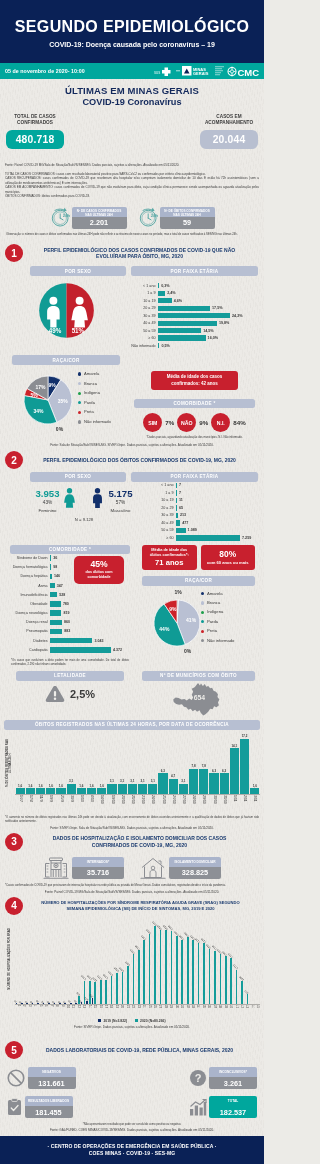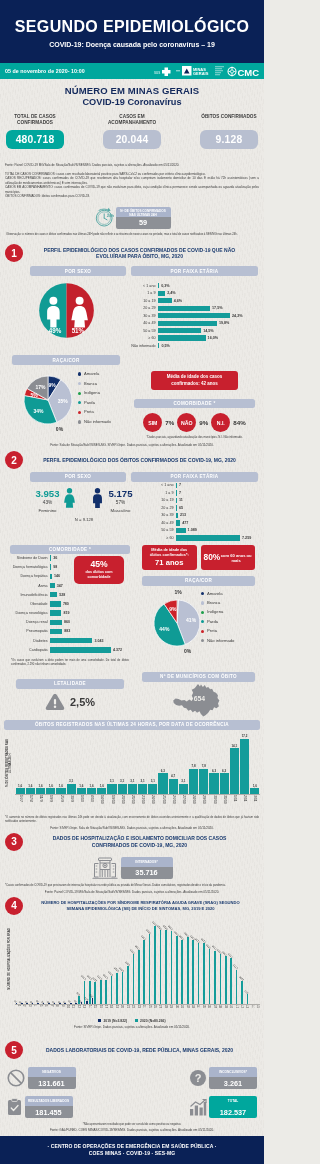--- a/index.html
+++ b/index.html
@@ -134,46 +134,57 @@
     <svg width="34" height="13" viewBox="0 0 68 26">
       <circle cx="10" cy="13" r="8" fill="none" stroke="#fff" stroke-width="2.2"></circle>
       <path d="M10 3 v20 M3 13 h14" stroke="#fff" stroke-width="1.6"></path>
       <circle cx="10" cy="13" r="3.2" fill="#00a79d" stroke="#fff" stroke-width="1.6"></circle>
       <text x="21" y="21" font-size="19" font-weight="bold" fill="#fff" font-family="Liberation Sans">CMC</text>
     </svg>
   </span>
 </div>
 
 <div class="sc-title z">
-  <span class="t1">NÚMERO EM MINAS GERAIS</span>
+  <span class="t1">ÚLTIMAS EM MINAS GERAIS</span>
   <span class="t2">COVID-19 Coronavírus</span>
 </div>
 
 <div class="cards z">
   <div class="card">
     <div class="cl">TOTAL DE CASOS CONFIRMADOS</div>
     <div class="cv" style="background:#00a79d">480.718</div>
   </div>
   <div class="card">
     <div class="cl">CASOS EM ACOMPANHAMENTO</div>
     <div class="cv" style="background:#b8bfd0">20.044</div>
-  </div>
-  <div class="card">
-    <div class="cl">ÓBITOS CONFIRMADOS</div>
-    <div class="cv" style="background:#b8bfd0">9.128</div>
   </div>
 </div>
 
 <div class="src z">Fonte: Painel COVID-19 MG/Sala de Situação/SubVS/SES/MG. Dados parciais, sujeitos a alterações. Atualizado em 05/11/2020.</div>
 <div class="fine z">TOTAL DE CASOS CONFIRMADOS: casos com resultado laboratorial positivo para SARS-CoV-2 ou confirmados por critério clínico-epidemiológico.</div>
 <div class="fine z">CASOS RECUPERADOS: casos confirmados de COVID-19 que receberam alta hospitalar e/ou cumpriram isolamento domiciliar de 10 dias E estão há 72h assintomáticos (sem a utilização de medicamentos antitérmicos) E sem internações.</div>
 <div class="fine z">CASOS EM ACOMPANHAMENTO: casos confirmados de COVID-19 que não evoluíram para óbito, cuja condição clínica permanece sendo acompanhada ou aguarda atualização pelos municípios.</div>
 <div class="fine z">ÓBITOS CONFIRMADOS: óbitos confirmados para COVID-19.</div>
 
 <div class="mini-row z">
+  <div class="mini">
+    <svg width="21" height="21" viewBox="0 0 32 32">
+      <circle cx="15.5" cy="17" r="12" fill="none" stroke="#5aa9a6" stroke-width="1.5"></circle>
+      <circle cx="15.5" cy="17" r="9.6" fill="none" stroke="#5aa9a6" stroke-width=".9"></circle>
+      <path d="M15.5 10.5 v6.5" stroke="#5aa9a6" stroke-width="1.5" stroke-linecap="round"></path>
+      <path d="M15.5 17 l4.4 2.6" stroke="#5aa9a6" stroke-width="1.5" stroke-linecap="round"></path>
+      <path d="M7 5.4 q8.5 -4.6 16.6 .3" fill="none" stroke="#5aa9a6" stroke-width="1.5"></path>
+      <path d="M22.2 1.2 l3.2 4.6 l-5.5 1.2 z" fill="#5aa9a6"></path>
+      <text x="19.5" y="15.5" font-size="6.5" font-weight="bold" fill="#5aa9a6" font-family="Liberation Sans">24h</text>
+    </svg>
+    <div class="mtxt">
+      <div class="ml">Nº DE CASOS CONFIRMADOS NAS ÚLTIMAS 24H</div>
+      <div class="mv">2.201</div>
+    </div>
+  </div>
   <div class="mini">
     <svg width="21" height="21" viewBox="0 0 32 32">
       <circle cx="15.5" cy="17" r="12" fill="none" stroke="#5aa9a6" stroke-width="1.5"></circle>
       <circle cx="15.5" cy="17" r="9.6" fill="none" stroke="#5aa9a6" stroke-width=".9"></circle>
       <path d="M15.5 10.5 v6.5" stroke="#5aa9a6" stroke-width="1.5" stroke-linecap="round"></path>
       <path d="M15.5 17 l4.4 2.6" stroke="#5aa9a6" stroke-width="1.5" stroke-linecap="round"></path>
       <path d="M7 5.4 q8.5 -4.6 16.6 .3" fill="none" stroke="#5aa9a6" stroke-width="1.5"></path>
       <path d="M22.2 1.2 l3.2 4.6 l-5.5 1.2 z" fill="#5aa9a6"></path>
       <text x="19.5" y="15.5" font-size="6.5" font-weight="bold" fill="#5aa9a6" font-family="Liberation Sans">24h</text>
     </svg>
@@ -464,21 +475,21 @@
       <span style="font-size:3.7px;font-weight:bold;line-height:1.3;padding-top:2px;text-align:center">dos óbitos com comorbidade</span>
     </div>
     <div style="font-size:2.75px;color:#3a3a3a;text-align:justify;padding:3px 5px 0 5px;line-height:1.4">*Os casos que evoluíram a óbito podem ter mais de uma comorbidade. Do total de óbitos confirmados, 2.290 não tinham comorbidade.</div>
   </div>
   <div class="col" style="flex:1">
     <div style="display:flex;gap:4px;padding:0 3px">
       <div class="redbox" style="flex:1;padding:3px 3px;display:flex;flex-direction:column;align-items:center;justify-content:center">
         <span style="font-size:3.9px;font-weight:bold;line-height:1.25">Média de idade dos óbitos confirmados*:</span>
         <span style="font-size:7.6px;font-weight:bold;line-height:1;padding-top:2px">71 anos</span>
       </div>
-      <div class="redbox" style="flex:1;padding:3px 3px;display:flex;flex-direction:row;align-items:center;justify-content:center">
+      <div class="redbox" style="flex:1;padding:3px 3px;display:flex;flex-direction:column;align-items:center;justify-content:center">
         <span style="font-size:8.4px;font-weight:bold;line-height:1">80%</span>
         <span style="font-size:4.1px;font-weight:bold;line-height:1.25;padding-top:1.5px">com 60 anos ou mais</span>
       </div>
     </div>
     <div class="pill" style="margin:6px 3px 0 3px">RAÇA/COR</div>
     <div style="display:flex;align-items:flex-start;padding-top:2px">
       <svg width="76" height="66" viewBox="0 0 76 66">
         <g id="s2pie">
               <path d="M38 35 L38.00 12.00 A23 23 0 0 1 39.52 12.05 Z" fill="#8b8d92" stroke="#fff" stroke-width=".7"></path>
               <path d="M38 35 L39.52 12.05 A23 23 0 0 1 46.18 56.49 Z" fill="#b9c0d3" stroke="#fff" stroke-width=".7"></path>
@@ -496,21 +507,21 @@
             <div><span class="dot" style="background:#b9c0d3"></span><span>Branca</span></div>
             <div><span class="dot" style="background:#1d9e4a"></span><span>Indígena</span></div>
             <div><span class="dot" style="background:#0f9b95"></span><span>Parda</span></div>
             <div><span class="dot" style="background:#cc2229"></span><span>Preta</span></div>
             <div><span class="dot" style="background:#8b8d92"></span><span>Não informado</span></div>
           </div>
     </div>
   </div>
 </div>
 
-<div class="two z" style="padding-top:4px;align-items:center;height:52px">
+<div class="two z" style="padding-top:4px;align-items:flex-start;height:52px">
   <div class="col" style="flex:0 0 128px">
     <div class="pill" style="margin:0 10px">LETALIDADE</div>
     <div style="display:flex;align-items:center;justify-content:center;gap:5px;padding-top:4px">
       <svg width="20" height="18" viewBox="0 0 40 36">
         <path d="M20 2 C22 2 23.2 3 24 4.5 L38 28.5 C39.4 31.2 38 34 35 34 H5 C2 34 0.6 31.2 2 28.5 L16 4.5 C16.8 3 18 2 20 2 Z" fill="#8b8d92"></path>
         <rect x="17.8" y="12" width="4.4" height="11" rx="2.2" fill="#efeeea"></rect>
         <circle cx="20" cy="27.6" r="2.5" fill="#efeeea"></circle>
       </svg>
       <span style="font-size:11px;font-weight:bold;color:#3a3a3a">2,5%</span>
     </div>
@@ -732,20 +743,34 @@
       <path d="M13 17 H5 v27 h8"></path>
       <path d="M41.5 22 h3.2 M41.5 28 h3.2 M41.5 34 h3.2" stroke-width="1.6"></path>
       <path d="M7.3 22 h3.2 M7.3 28 h3.2 M7.3 34 h3.2" stroke-width="1.6"></path>
       <path d="M2 46.5 h48" stroke-width="2.4" stroke-linecap="round"></path>
     </svg>
     <div style="width:52px">
       <div class="ml3">INTERNADOS*</div>
       <div class="mv3">35.716</div>
     </div>
   </div>
+  <div style="display:flex;align-items:center;gap:3px">
+    <svg width="26" height="26" viewBox="0 0 52 52" fill="none" stroke="#8b8d92" stroke-width="2">
+      <path d="M4 25 L26 7 L48 25"></path>
+      <path d="M9 23 v22 h34 V23"></path>
+      <path d="M2 46.5 h48" stroke-width="2.4" stroke-linecap="round"></path>
+      <circle cx="26" cy="26" r="3.6" stroke-width="1.8"></circle>
+      <path d="M26 30 c-4.5 0 -6 2.6 -6 6.2 V45 h12 v-8.8 c0-3.6-1.5-6.2-6-6.2z" stroke-width="1.8"></path>
+      <path d="M37 12 h5 v7" stroke-width="1.8"></path>
+    </svg>
+    <div style="width:52px">
+      <div class="ml3">ISOLAMENTO DOMICILIAR</div>
+      <div class="mv3">328.825</div>
+    </div>
+  </div>
 </div>
 
 <div class="z" style="font-size:2.75px;color:#3a3a3a;text-align:justify;padding:3px 5px 0 5px;line-height:1.4">*Casos confirmados de COVID-19 que precisaram de internação hospitalar na rede pública ou privada de Minas Gerais. Dados cumulativos, registrados desde o início da pandemia.</div>
 <div class="src z" style="padding:2px 5px 0 5px;text-align:center">Fonte: Painel COVID-19 MG/Sala de Situação/SubVS/SES/MG. Dados parciais, sujeitos a alterações. Atualizado em 05/11/2020.</div>
 
 <div class="sec-head z" style="padding-top:3px">
   <span class="badge">4</span>
   <span class="sec-t" style="font-size:4.1px;padding:0 10px">NÚMERO DE HOSPITALIZAÇÕES POR SÍNDROME RESPIRATÓRIA AGUDA GRAVE (SRAG) SEGUNDO SEMANA EPIDEMIOLÓGICA (SE) DE INÍCIO DE SINTOMAS, MG, 2019 E 2020</span>
 </div>
 

